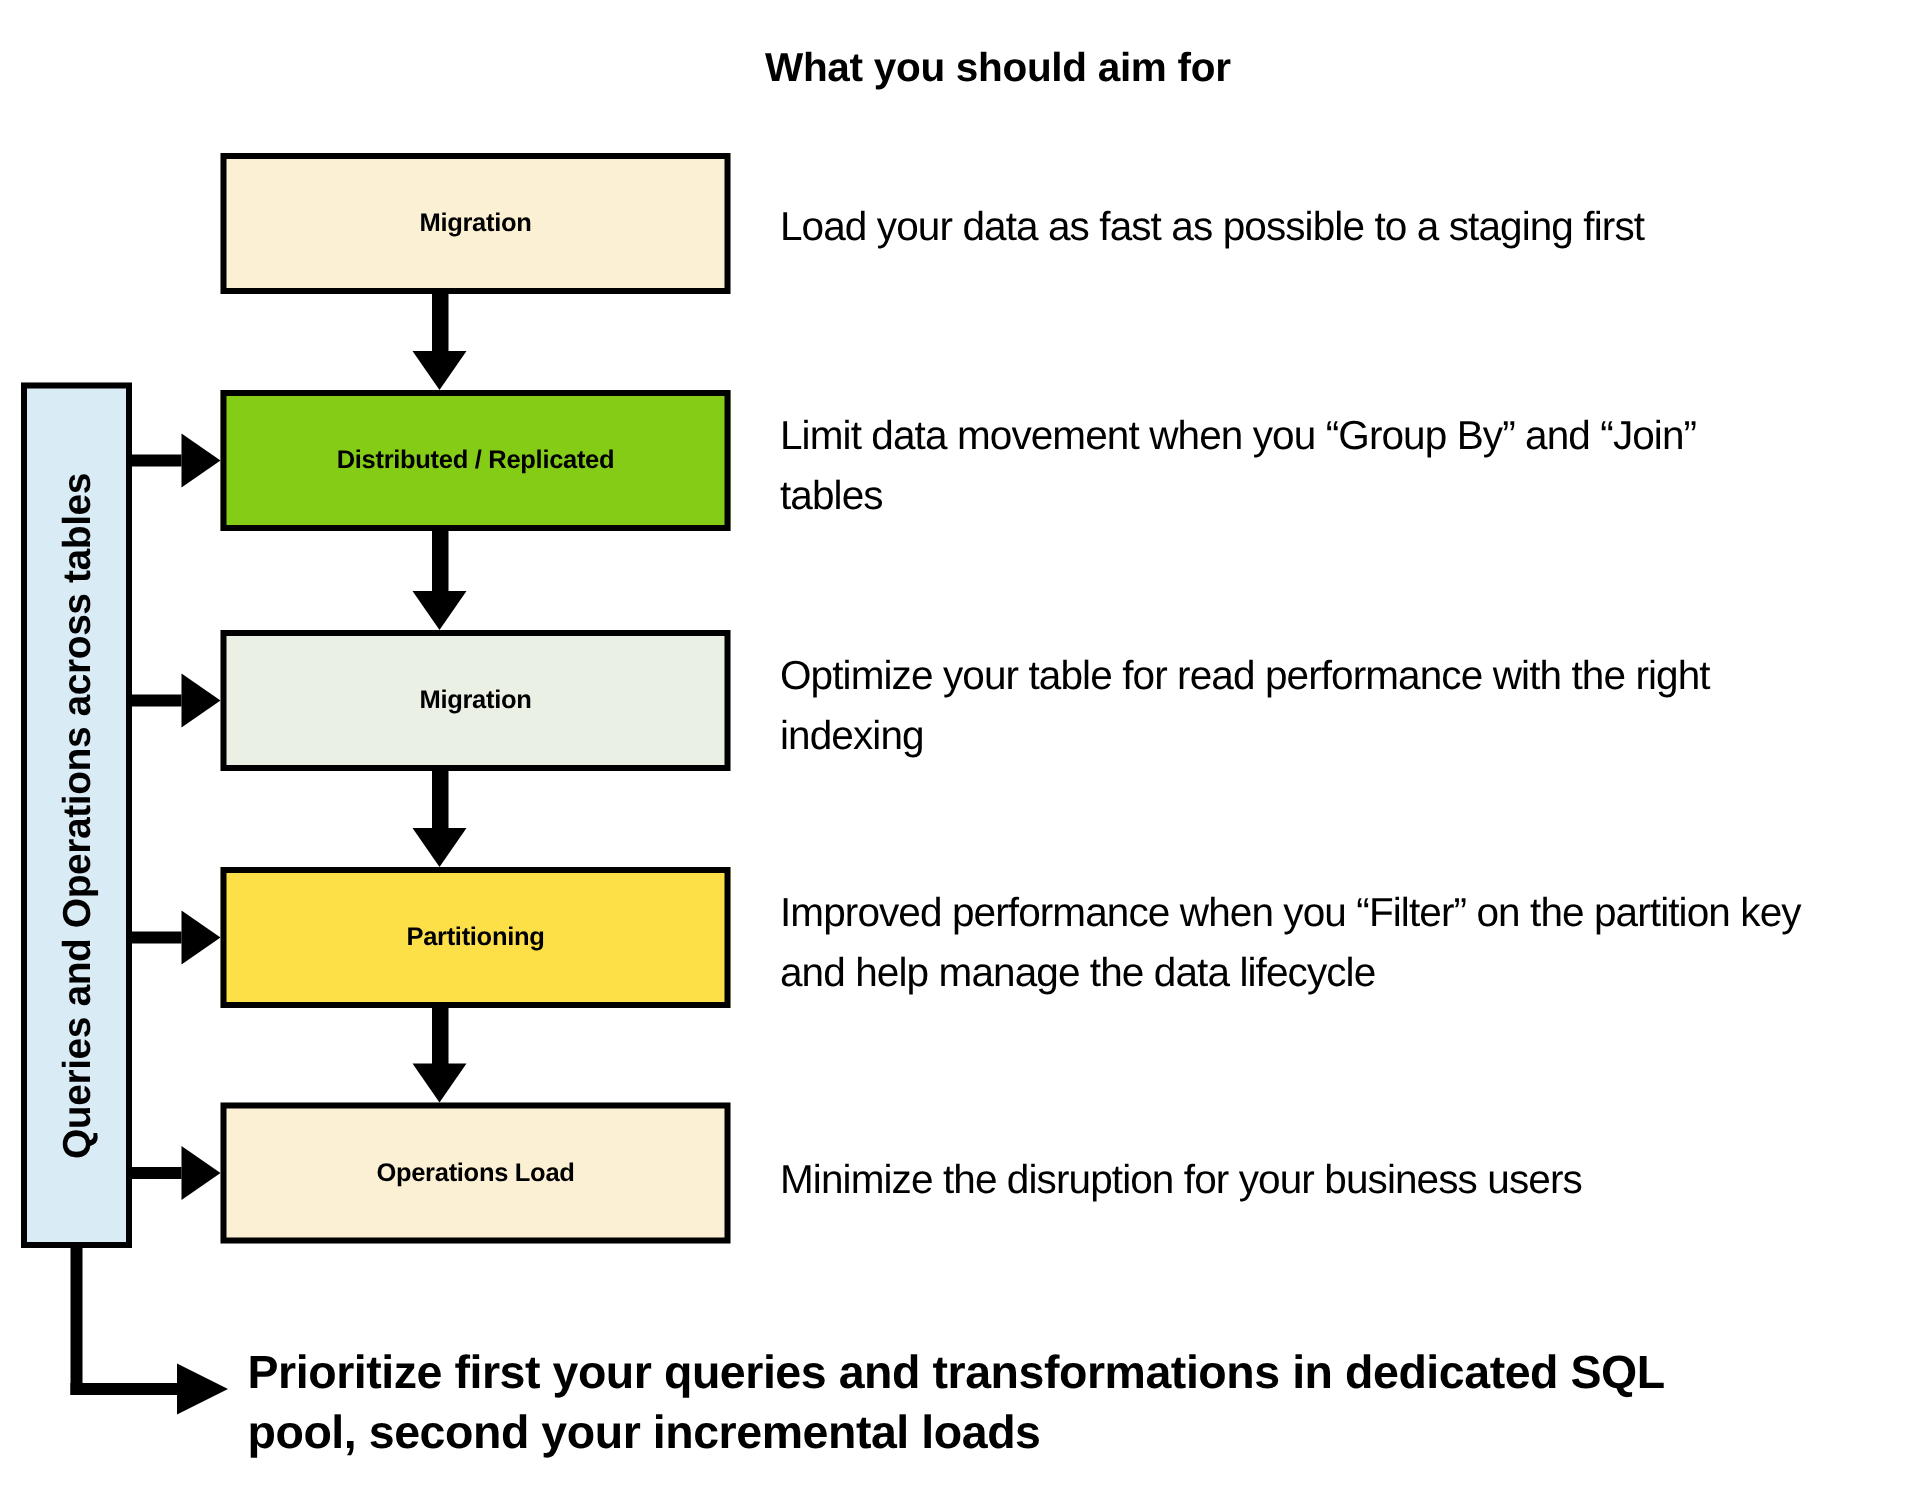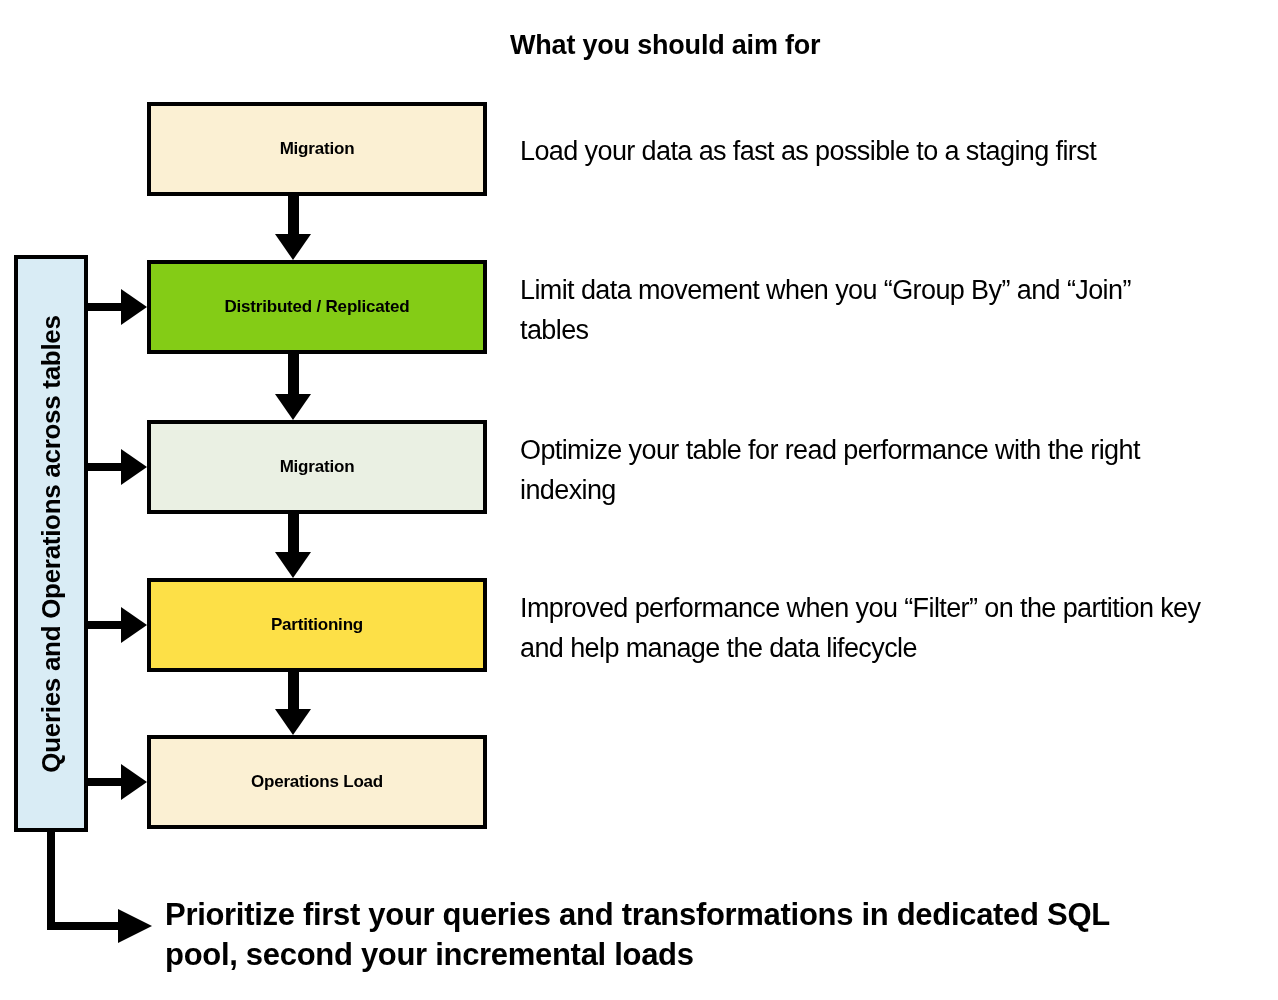--- a/index.html
+++ b/index.html
@@ -115,20 +115,21 @@
   <div class="flow-box box-0" style="background: rgb(251, 240, 211);">Migration</div>
   <div class="flow-box box-1" style="background: #84cc16;">Distributed / Replicated</div>
   <div class="flow-box box-2" style="background: rgb(234, 240, 227);">Migration</div>
   <div class="flow-box box-3" style="background: #fde047;">Partitioning</div>
   <div class="flow-box box-4" style="background: rgb(251, 240, 211);">Operations Load</div>
 
   <div class="step-desc desc-0">Load your data as fast as possible to a staging first</div>
   <div class="step-desc desc-1">Limit data movement when you “Group By” and “Join” tables</div>
   <div class="step-desc desc-2">Optimize your table for read performance with the right indexing</div>
   <div class="step-desc desc-3">Improved performance when you “Filter” on the partition key and help manage the data lifecycle</div>
+  <div class="step-desc desc-4">Minimize the disruption for your business users</div>
 
   <div class="v-arrow va-0">
       <div class="v-shaft"></div>
       <div class="v-head"></div>
     </div>
   <div class="v-arrow va-1">
       <div class="v-shaft"></div>
       <div class="v-head"></div>
     </div>
   <div class="v-arrow va-2">

